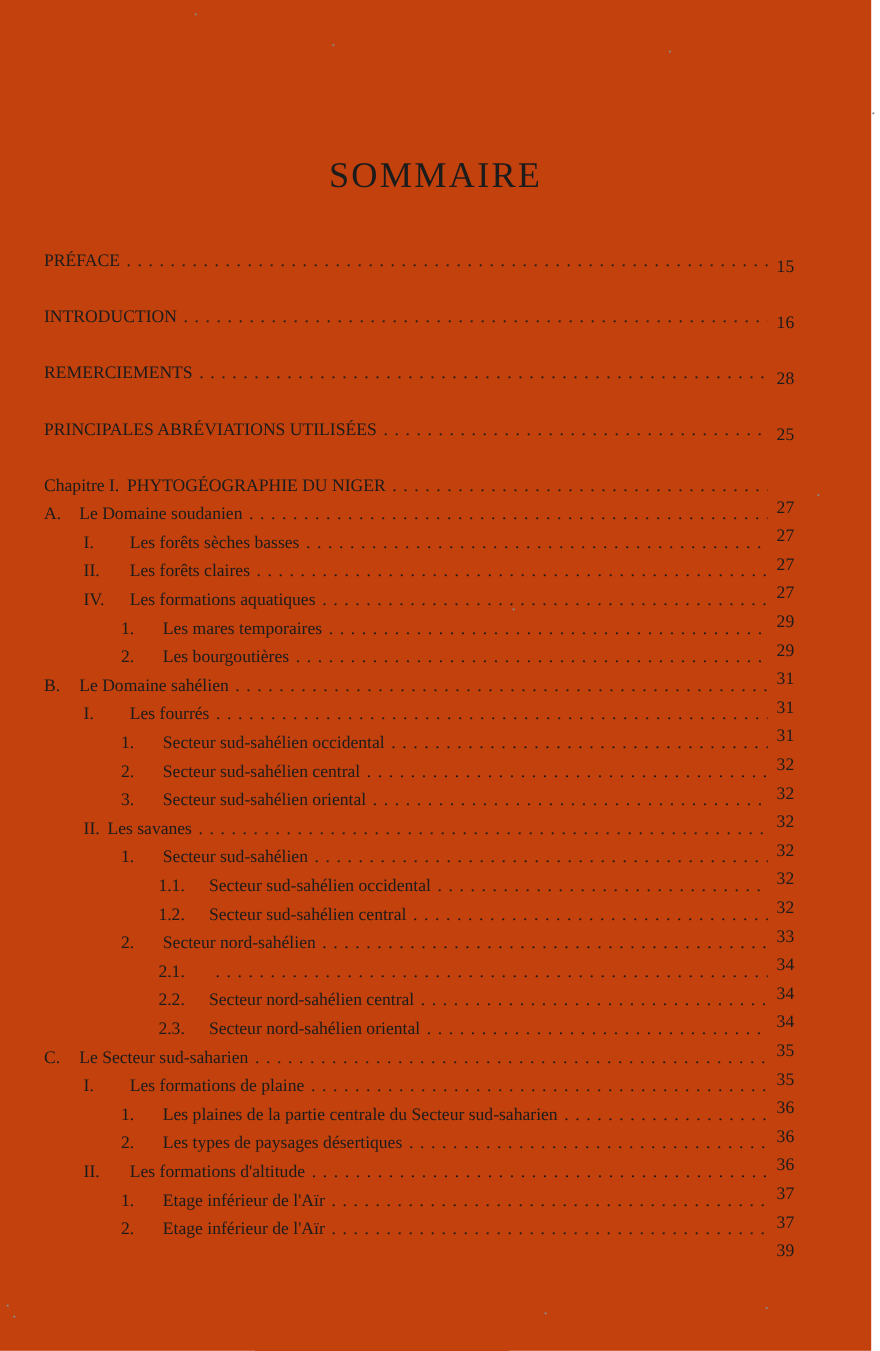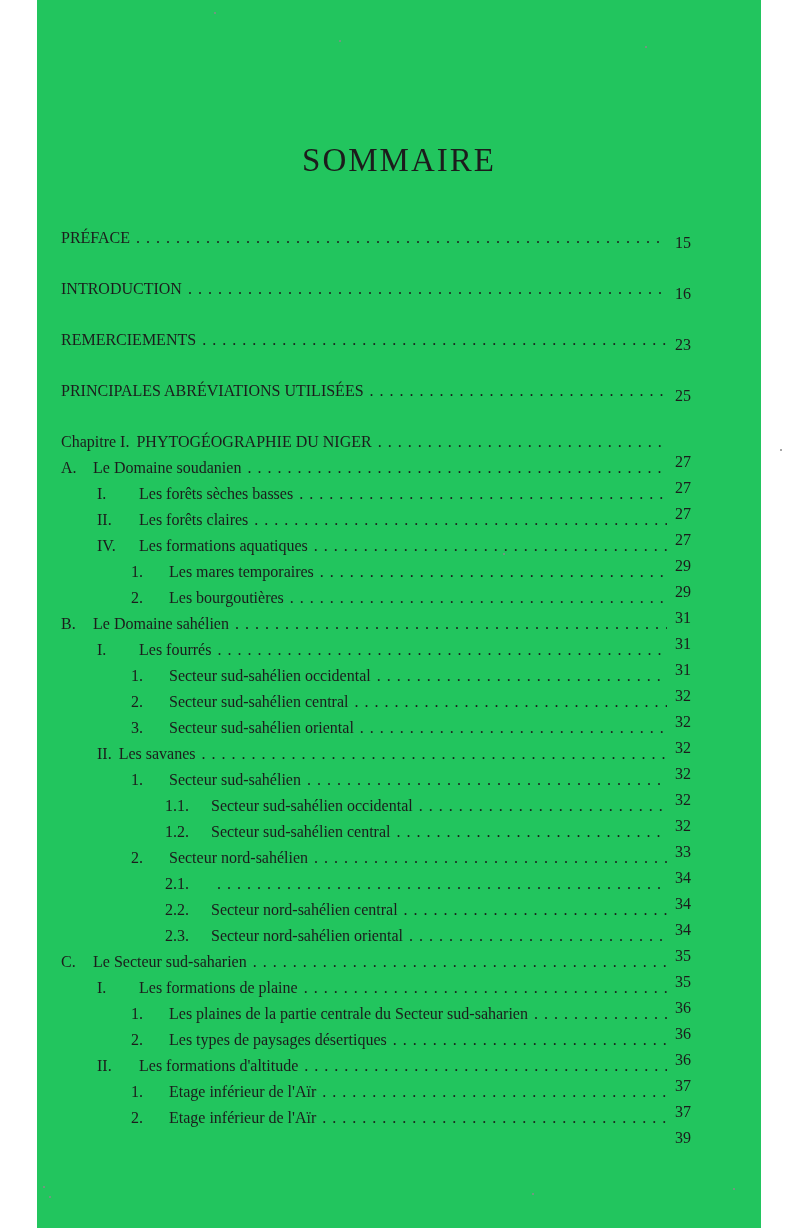--- a/index.html
+++ b/index.html
@@ -9,36 +9,35 @@
   }
   body {
     width: 800px;
     height: 1228px;
     overflow: hidden;
     font-family: "Liberation Serif", serif;
     color: #1c1c1c;
   }
   .page {
     position: relative;
-    width: 724px;
+    width: 792px;
     height: 1228px;
-    background: #22c55e;
-    margin-left: 37px;
+    background: #c2410c;
   }
   .title {
     margin: 0;
     padding-top: 142px;
     text-align: center;
     font-size: 33px;
     font-weight: 400;
     letter-spacing: 2px;
   }
   .toc {
     margin-top: 46px;
-    padding-left: 24px;
+    padding-left: 40px;
     padding-right: 52px;
   }
   .row {
     display: flex;
     align-items: baseline;
     font-size: 16px;
     line-height: 26px;
   }
   .row.front { margin-bottom: 25px; }
   .chapter .num { flex: none; margin-right: 7px; }
@@ -97,21 +96,21 @@
       <div class="row lvl0 front">
 
     <span class="label">INTRODUCTION</span>
     <span class="leader"></span>
     <span class="page-num">16</span>
   </div>
       <div class="row lvl0 front">
 
     <span class="label">REMERCIEMENTS</span>
     <span class="leader"></span>
-    <span class="page-num">23</span>
+    <span class="page-num">28</span>
   </div>
       <div class="row lvl0 front">
 
     <span class="label">PRINCIPALES ABRÉVIATIONS UTILISÉES</span>
     <span class="leader"></span>
     <span class="page-num">25</span>
   </div>
       <div class="row lvl0 chapter">
     <span class="num">Chapitre I.</span>
     <span class="label">PHYTOGÉOGRAPHIE DU NIGER</span>

